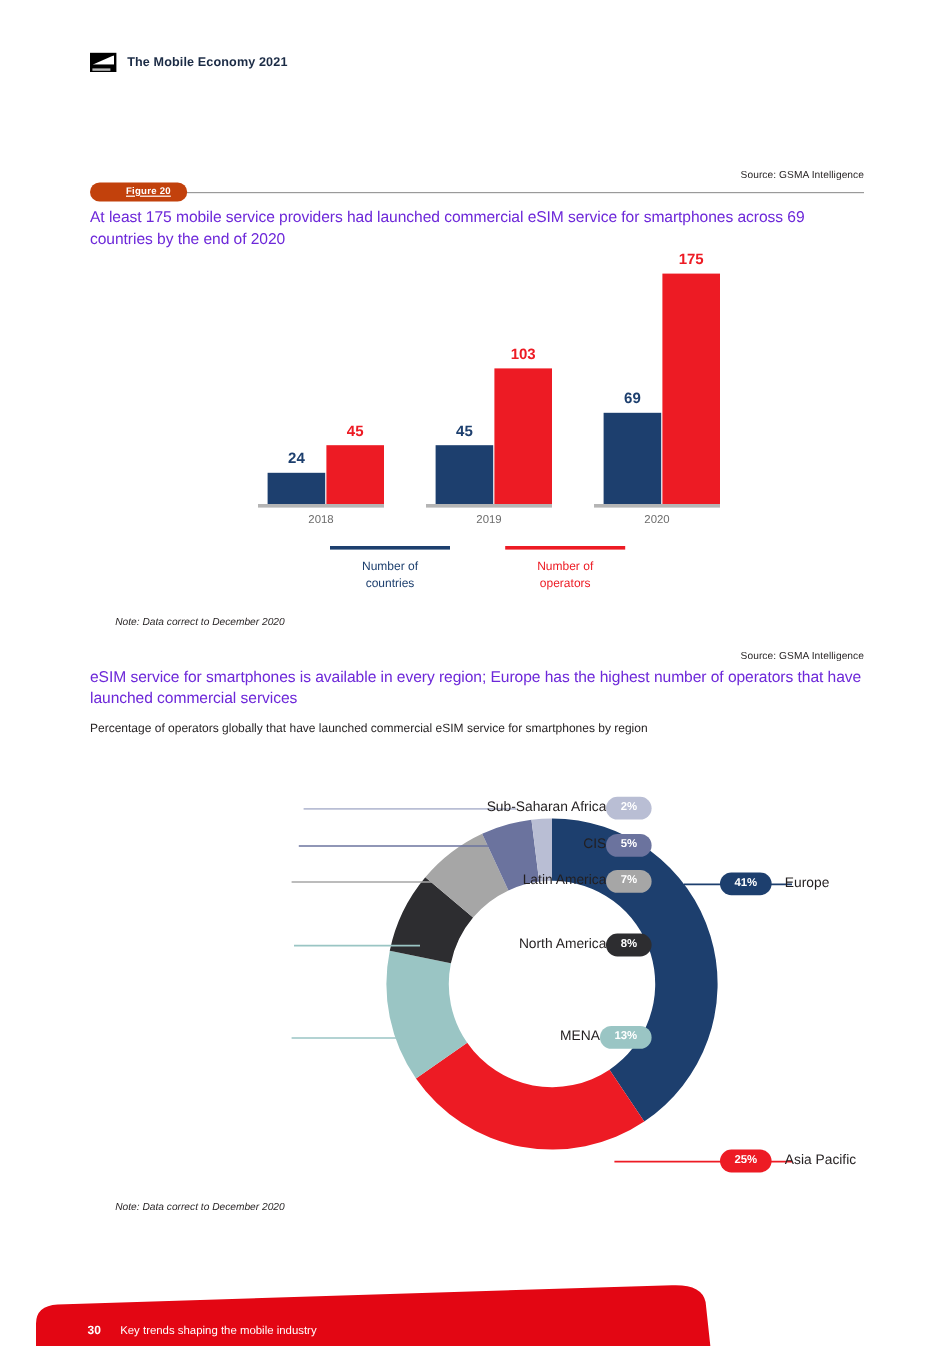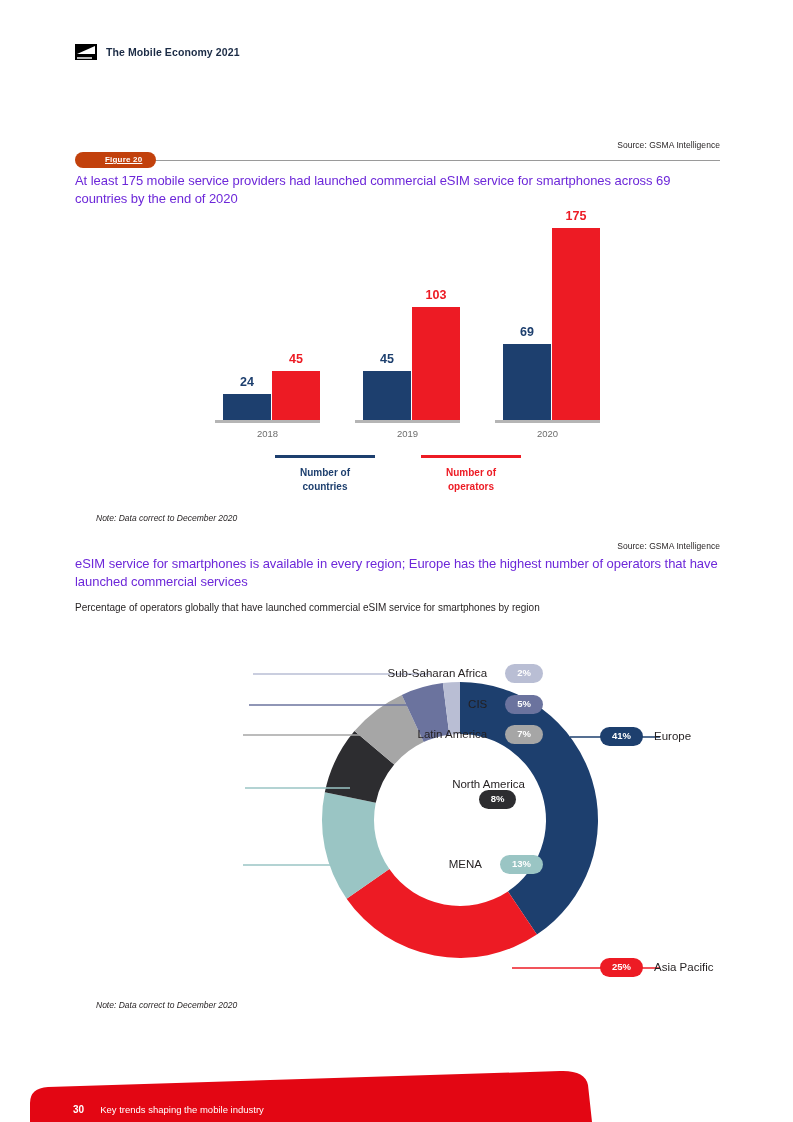--- a/index.html
+++ b/index.html
@@ -183,21 +183,21 @@
     top: 455px;
     display: flex;
     gap: 46px;
   }
   .legend-item { width: 100px; text-align: center; }
   .legend-swatch { height: 3px; width: 100px; margin-bottom: 8px; }
   .legend-swatch.navy { background: #1d3f6e; }
   .legend-swatch.red  { background: #ed1b24; }
   .legend-label {
     font-size: 10px;
-    font-weight: bold;
+    font-weight: normal;
     line-height: 1.35;
     text-align: center;
   }
   .legend-label.navy { color: #1d3f6e; }
   .legend-label.red  { color: #ed1b24; }
 
   
   #donutchart {
     position: absolute;
     left: 0;
@@ -219,21 +219,21 @@
   }
   .donut-badge {
     border-radius: 11px;
     color: #ffffff;
     font-size: 9.5px;
     font-weight: bold;
     padding: 4px 12px 5px 12px;
     line-height: 1;
     text-align: center;
   }
-  .donut-label.left .name  { margin-right: 18px; text-align: right; }
+  .donut-label.left .name  { margin-right: 0; text-align: right; }
   .donut-label.right .name { margin-left: 11px; }
 
   
   #footer {
     position: absolute;
     left: 0;
     bottom: 0;
     width: 793px;
     height: 85px;
   }
@@ -341,21 +341,21 @@
       <span class="name">Europe</span>
     </div>
     <div class="donut-label right" style="top: 310px; left: 600px;">
       <span class="donut-badge" style="background: rgb(237, 27, 36);">25%</span>
       <span class="name">Asia Pacific</span>
     </div>
     <div class="donut-label left" style="top: 207px; right: 250px; flex-direction: row;">
       <span class="name">MENA</span>
       <span class="donut-badge" style="background: rgb(154, 197, 196);">13%</span>
     </div>
-    <div class="donut-label left" style="top: 130px; right: 250px; flex-direction: column;">
+    <div class="donut-label left" style="top: 130px; right: 250px; ">
       <span class="name">North America</span>
       <span class="donut-badge" style="background: rgb(45, 45, 48);">8%</span>
     </div>
     <div class="donut-label left" style="top: 77px; right: 250px; flex-direction: row;">
       <span class="name">Latin America</span>
       <span class="donut-badge" style="background: rgb(166, 166, 166);">7%</span>
     </div>
     <div class="donut-label left" style="top: 47px; right: 250px; flex-direction: row;">
       <span class="name">CIS</span>
       <span class="donut-badge" style="background: rgb(107, 115, 158);">5%</span>

